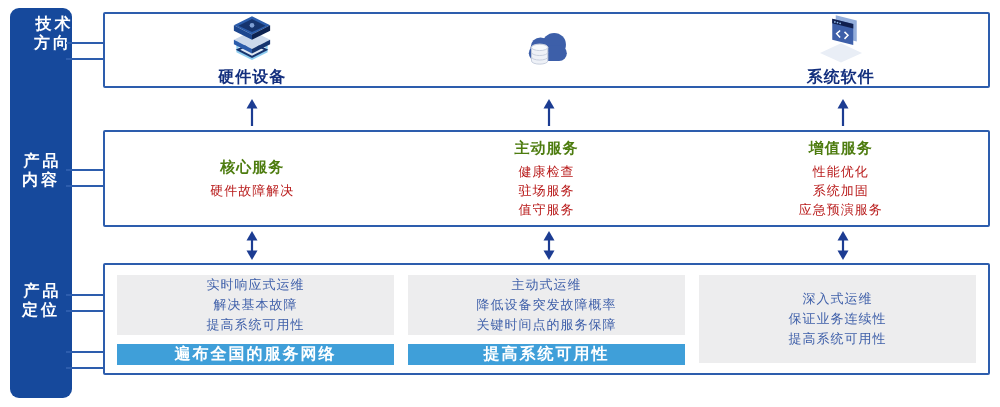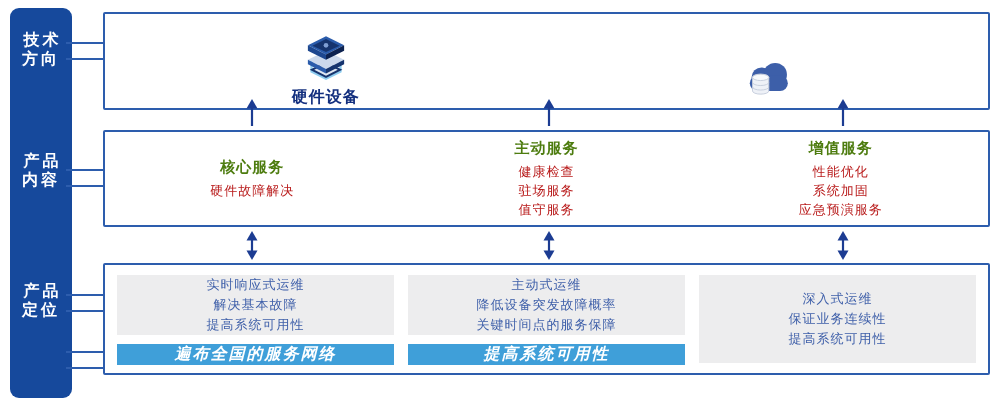--- a/index.html
+++ b/index.html
@@ -28,21 +28,21 @@
     width: 62px;
     color: #ffffff;
     font-weight: bold;
     font-size: 16px;
     line-height: 19px;
     letter-spacing: 3px;
     text-align: center;
     white-space: pre-line;
     text-indent: 3px;
   }
-  .side-label.l1 { top: 30px; }
+  .side-label.l1 { top: 14px; margin-left: 12px; }
   .side-label.l2 { top: 151px; }
   .side-label.l3 { top: 281px; }
   .side-label.l4 { top: 337px; }
 
   
   .conn {
     position: absolute;
     left: 66px;
     width: 39px;
     height: 2px;
@@ -52,21 +52,21 @@
   
   .box {
     position: absolute;
     left: 103px;
     width: 887px;
     background: #ffffff;
     border: 2px solid #2d5dad;
     border-radius: 2px;
     display: flex;
   }
-  .box-top    { top: 12px;  height: 98px; align-items: flex-end; }
+  .box-top    { top: 12px;  height: 76px; }
   .box-mid    { top: 130px; height: 97px; }
   .box-bottom { top: 263px; height: 112px; padding: 10px 12px; gap: 14px; }
 
   .col {
     flex: 1;
     display: flex;
     flex-direction: column;
     align-items: center;
     justify-content: center;
     text-align: center;
@@ -117,21 +117,20 @@
     margin-top: 9px;
     height: 33px;
     background: #3f9fd9;
     color: #ffffff;
     font-weight: bold;
     font-size: 16px;
     letter-spacing: 2px;
     display: flex;
     align-items: center;
     justify-content: center;
-    font-style: italic;
   }
 
   
   .arrow { position: absolute; width: 14px; }
   .arrow svg { display: block; }
 </style>
 </head>
 <body>
 
 <div class="canvas">
@@ -183,20 +182,36 @@
             <rect x="13" y="18" width="42" height="17" rx="8.5"></rect>
           </g>
           <path d="M16 20 a9 3.5 0 0 1 18 0 v15 a9 3.5 0 0 1 -18 0 z" fill="#eef1f7" stroke="#c3cbdb" stroke-width="1"></path>
           <ellipse cx="25" cy="20" rx="9" ry="3.5" fill="#f8fafc" stroke="#c3cbdb" stroke-width="1"></ellipse>
           <path d="M16 25.5 a9 3.5 0 0 0 18 0" fill="none" stroke="#c3cbdb" stroke-width="1"></path>
           <path d="M16 30.5 a9 3.5 0 0 0 18 0" fill="none" stroke="#c3cbdb" stroke-width="1"></path>
         </svg>
       </div>
     </div>
 
+    <div class="col">
+      <div class="tech-icon">
+        <svg width="56" height="52" viewBox="0 0 64 56">
+          <polygon points="32,34 56,45 32,56 8,45" fill="#e9eef6"></polygon>
+          <polygon points="26,2 50,8 50,32 26,26" fill="#94aedb"></polygon>
+          <polygon points="22,6 46,12 46,36 22,30" fill="#3d5fa9"></polygon>
+          <polygon points="22,6 46,12 46,17 22,11" fill="#101f4e"></polygon>
+          <circle cx="25" cy="9.6" r="1" fill="#8fb8e8"></circle>
+          <circle cx="28" cy="10.4" r="1" fill="#8fb8e8"></circle>
+          <circle cx="31" cy="11.2" r="1" fill="#8fb8e8"></circle>
+          <polyline points="31,19.5 27,23 31,27.5" fill="none" stroke="#ffffff" stroke-width="1.7"></polyline>
+          <polyline points="36,21 40,24.8 36,29" fill="none" stroke="#ffffff" stroke-width="1.7"></polyline>
+        </svg>
+      </div>
+      <div class="tech-label">系统软件</div>
+    </div>
   </div>
 
   <div class="arrow" style="left:245px; top:99px">
     <svg width="14" height="28" viewBox="0 0 14 28">
         <line x1="7" y1="27" x2="7" y2="8" stroke="#1c3c92" stroke-width="2.2"></line>
         <polygon points="7,0 12.5,9.5 1.5,9.5" fill="#1c3c92"></polygon>
       </svg>
   </div>
   <div class="arrow" style="left:542px; top:99px">
     <svg width="14" height="28" viewBox="0 0 14 28">

